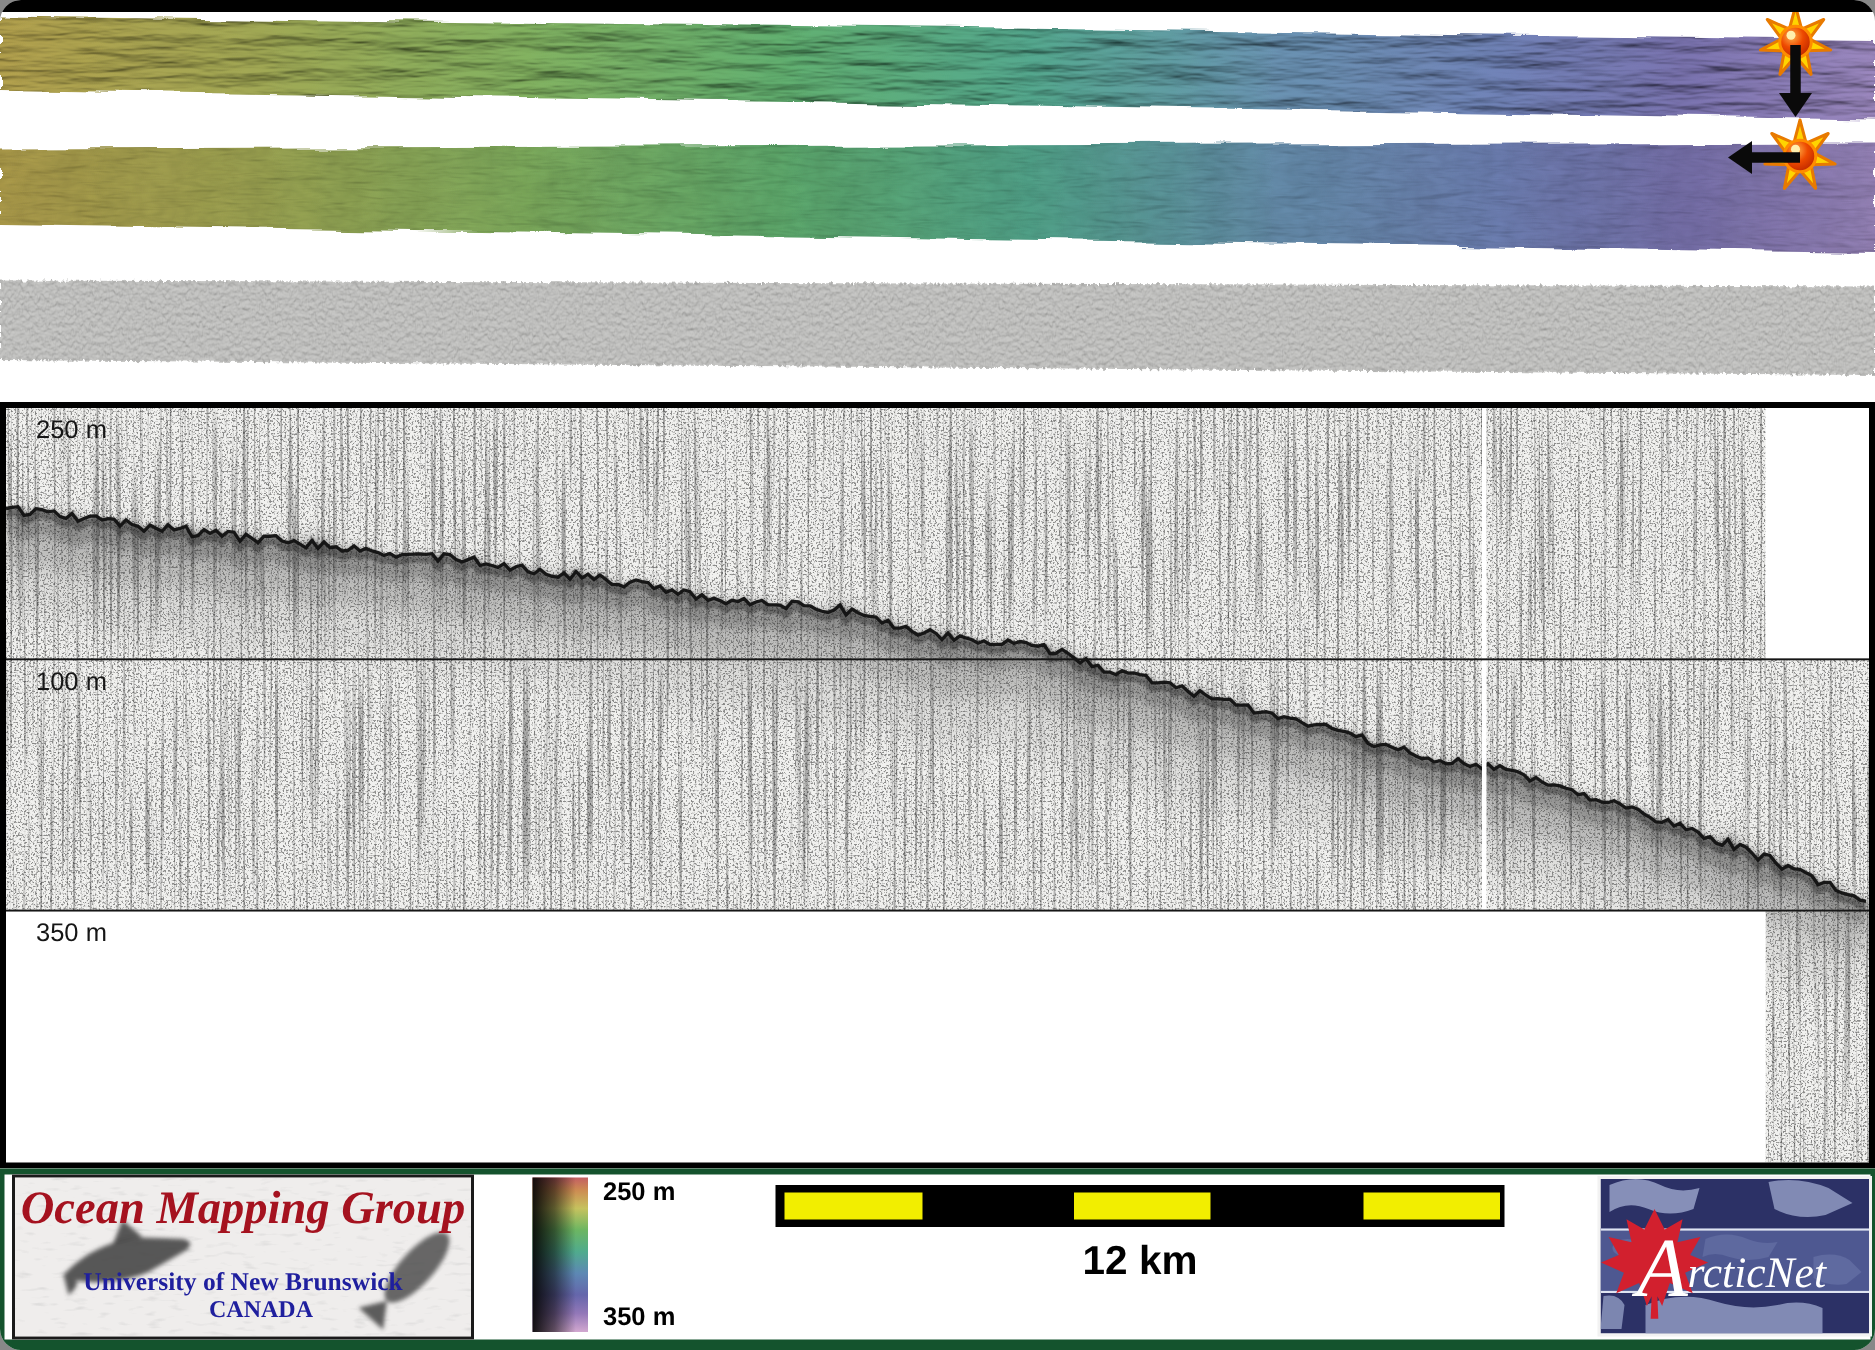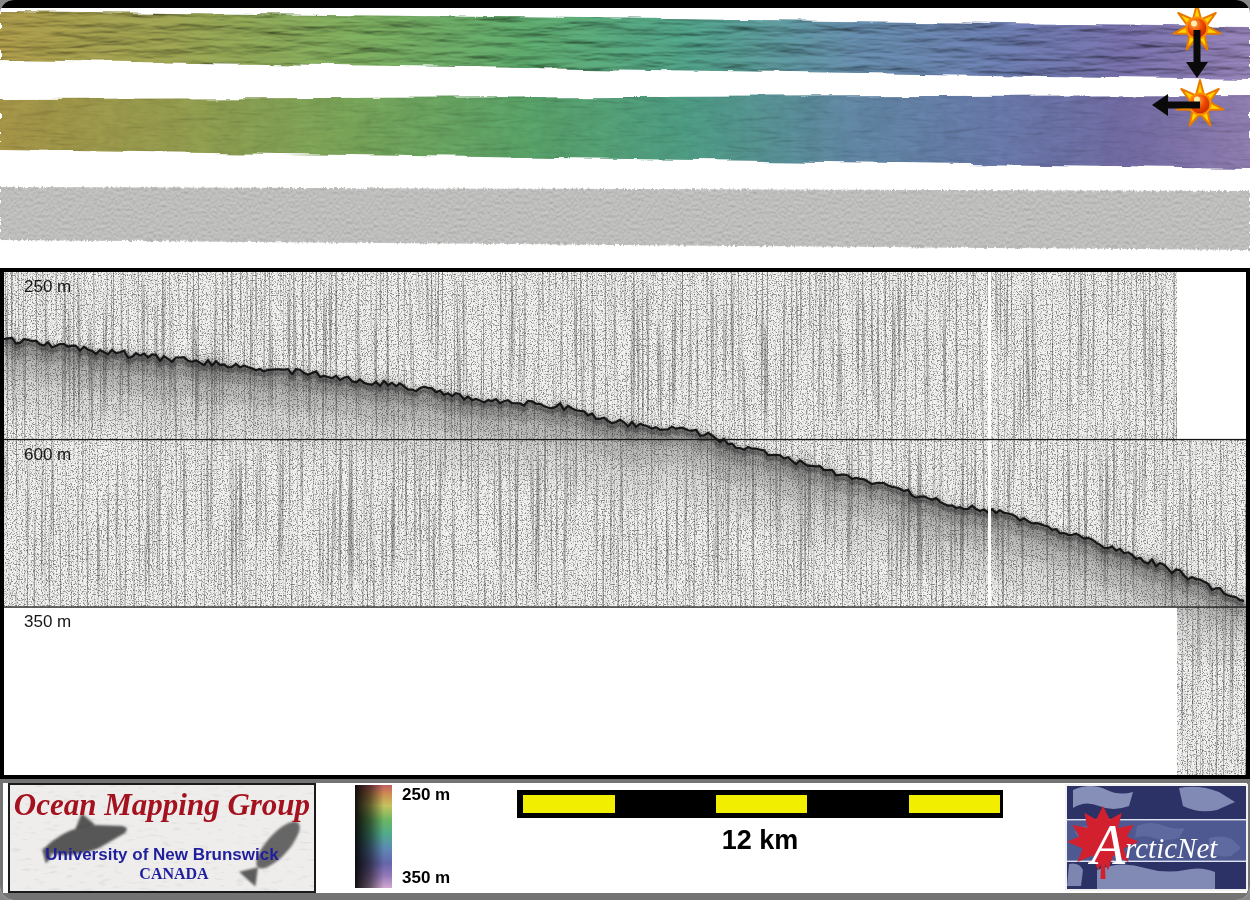--- a/index.html
+++ b/index.html
@@ -3,29 +3,29 @@
 <meta charset="utf-8">
 <style>
   html,body{margin:0;padding:0;background:#888;}
   .page{position:relative;width:1250px;height:900px;margin:0 auto;background:#fff;overflow:hidden;
         font-family:"Liberation Sans","DejaVu Sans",sans-serif;border-radius:14px;}
   .top-border{position:absolute;left:0;top:0;width:1250px;height:8px;background:#000;}
   .swath-svg{position:absolute;left:0;top:8px;width:1250px;height:260px;}
   .echo-panel{position:absolute;left:0;top:268px;width:1250px;height:511px;}
   .echo-svg{position:absolute;left:0;top:0;width:1250px;height:511px;}
   .dlabel{position:absolute;left:24px;color:#161616;font-size:17px;line-height:17px;}
-  .bottom{position:absolute;left:0;top:779px;width:1250px;height:121px;background:#737373;}
+  .bottom{position:absolute;left:0;top:779px;width:1250px;height:121px;background:#14532d;}
   .bottom-inner{position:absolute;left:3px;top:4px;width:1244px;height:110px;background:#fff;}
   .omg{position:absolute;left:5px;top:0;width:308px;height:110px;background:#f1efee;
        border:2px solid #1a1a1a;box-sizing:border-box;overflow:hidden;}
   .omg svg{position:absolute;left:0;top:0;}
   .omg-title{position:absolute;left:0;top:2px;width:100%;text-align:center;white-space:nowrap;
        font-family:"Liberation Serif","DejaVu Serif",serif;font-style:italic;font-weight:bold;font-size:31px;}
   .omg-sub{position:absolute;left:0;top:60px;width:100%;text-align:center;
-       font-family:Liberation Sans, sans-serif;font-weight:bold;font-size:17px;}
+       font-family:Liberation Serif, serif;font-weight:bold;font-size:17px;}
   .omg-country{position:absolute;left:0;top:80px;width:100%;text-align:center;
        font-family:"Liberation Serif","DejaVu Serif",serif;font-weight:bold;font-size:16px;margin-left:12px;}
   .cbar{position:absolute;left:352px;top:2px;width:37px;height:103px;}
   .cbar-shade{position:absolute;left:0;top:0;width:100%;height:100%;
        background:linear-gradient(90deg,rgba(5,5,5,.93),rgba(5,5,5,.55) 40%,rgba(5,5,5,0) 78%);}
   .cbar-label{position:absolute;left:399px;font-weight:bold;font-size:17px;color:#000;}
   .sbar{position:absolute;left:514px;top:7px;width:486px;height:28px;background:#000;}
   .sbar-seg{position:absolute;top:5px;height:18px;}
   .sbar-label{position:absolute;left:514px;top:42px;width:486px;text-align:center;
        font-weight:bold;font-size:27px;color:#000;}
@@ -148,21 +148,21 @@
       <rect x="1177" y="4" width="69" height="167.5" fill="#ffffff"></rect>
       <rect x="4" y="339" width="1173" height="168" fill="#ffffff"></rect>
       <rect x="988" y="4" width="3" height="335" fill="#ffffff"></rect>
       <g id="grid-g">
           <rect x="4" y="170.9" width="1242" height="1.3" fill="#161616"></rect>
           <rect x="4" y="338.4" width="1242" height="1.3" fill="#161616"></rect>
         </g>
       <rect x="2" y="2" width="1246" height="507" fill="none" stroke="#000" stroke-width="4"></rect>
     </svg>
     <div class="dlabel" style="top:10px">250 m</div>
-    <div class="dlabel" style="top:178px">600 m</div>
+    <div class="dlabel" style="top:178px">100 m</div>
     <div class="dlabel" style="top:345px">350 m</div>
   </div>
 
   <div class="bottom">
     <div class="bottom-inner">
 
       <div class="omg">
         <svg width="304" height="106" viewBox="0 0 304 106">
           <defs>
             <filter id="f-omgn" x="0%" y="0%" width="100%" height="100%">

